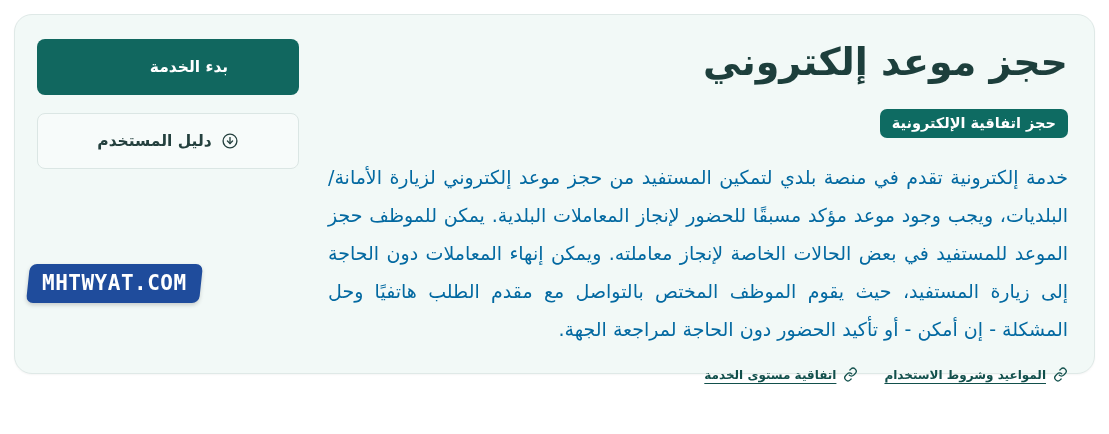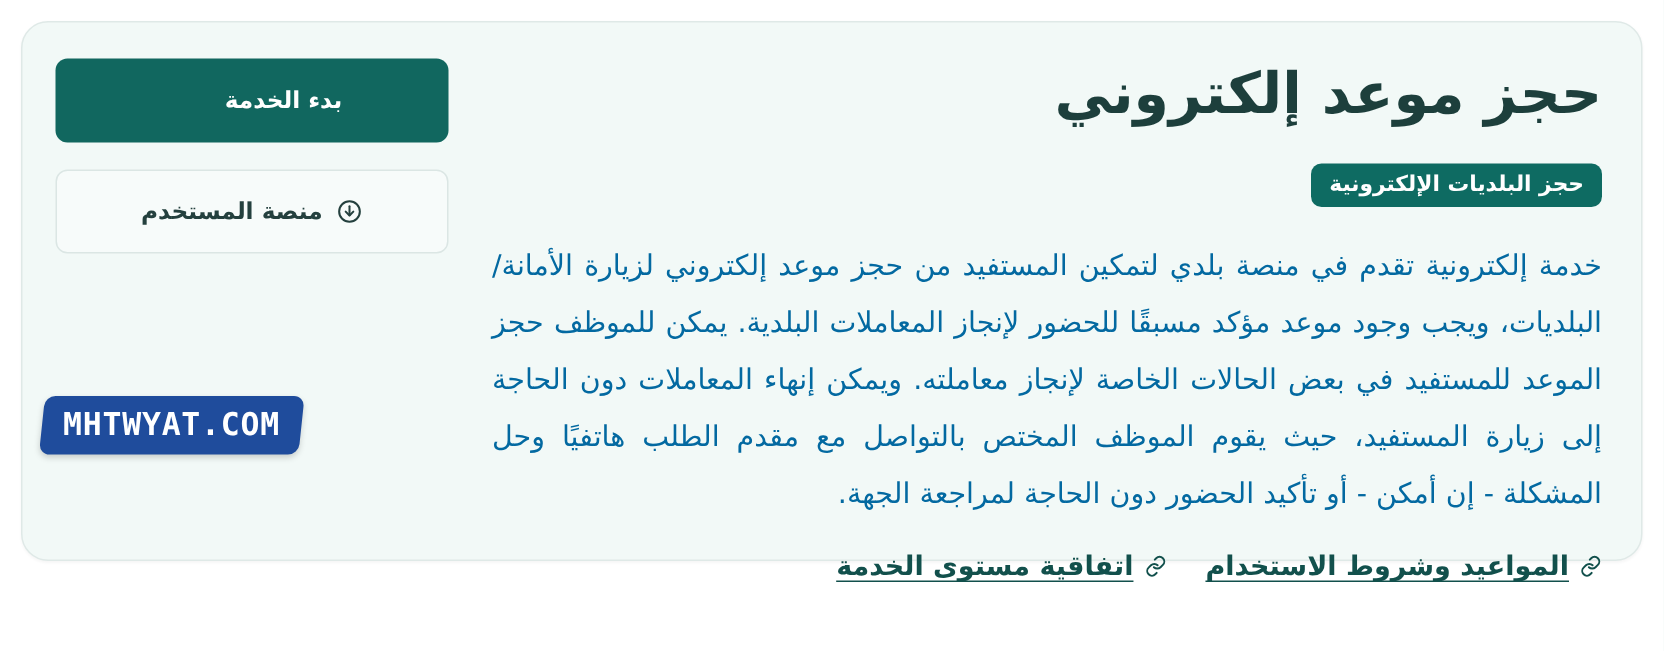--- a/index.html
+++ b/index.html
@@ -86,21 +86,21 @@
     justify-content: flex-start;
     align-items: center;
     gap: 26px;
   }
 
   .doc-link {
     display: inline-flex;
     align-items: center;
     gap: 7px;
     color: #12504c;
-    font-size: 18px;
+    font-size: 12px;
     font-weight: 700;
     text-decoration: underline;
     text-underline-offset: 4px;
     cursor: pointer;
   }
 
   .link-icon {
     display: inline-block;
     width: 15px;
     height: 15px;
@@ -186,21 +186,21 @@
 <body>
 
 <div class="page">
 
   <div class="service-card">
 
     <div class="content">
       <h1 class="service-title">حجز موعد إلكتروني</h1>
 
       <div class="badge-row">
-        <span class="badge">حجز البلديات الإلكترونية</span>
+        <span class="badge">حجز اتفاقية الإلكترونية</span>
       </div>
 
       <p class="description">خدمة إلكترونية تقدم في منصة بلدي لتمكين المستفيد من حجز موعد إلكتروني لزيارة الأمانة/البلديات، ويجب وجود موعد مؤكد مسبقًا للحضور لإنجاز المعاملات البلدية. يمكن للموظف حجز الموعد للمستفيد في بعض الحالات الخاصة لإنجاز معاملته. ويمكن إنهاء المعاملات دون الحاجة إلى زيارة المستفيد، حيث يقوم الموظف المختص بالتواصل مع مقدم الطلب هاتفيًا وحل المشكلة - إن أمكن - أو تأكيد الحضور دون الحاجة لمراجعة الجهة.</p>
 
       <div class="links-row">
 
         <a class="doc-link">
           <span class="link-icon">
             <svg viewBox="0 0 24 24" width="15" height="15" fill="none" stroke="currentColor" stroke-width="2.1" stroke-linecap="round" stroke-linejoin="round">
               <path d="M10 13a5 5 0 0 0 7.1 0l2.5-2.5a5 5 0 0 0-7.1-7.1L11 4.9"></path>
@@ -227,21 +227,21 @@
       <button class="btn-primary">بدء الخدمة</button>
 
       <button class="btn-secondary">
         <span class="download-icon">
           <svg viewBox="0 0 24 24" width="18" height="18" fill="none" stroke="currentColor" stroke-width="1.8" stroke-linecap="round" stroke-linejoin="round">
             <circle cx="12" cy="12" r="9.2"></circle>
             <path d="M12 7.4v8"></path>
             <path d="M8.6 12.1 12 15.5l3.4-3.4"></path>
           </svg>
         </span>
-        <span>منصة المستخدم</span>
+        <span>دليل المستخدم</span>
       </button>
     </div>
 
   </div>
 
   <div class="watermark">
     <span>MHTWYAT.COM</span>
   </div>
 
 </div>

